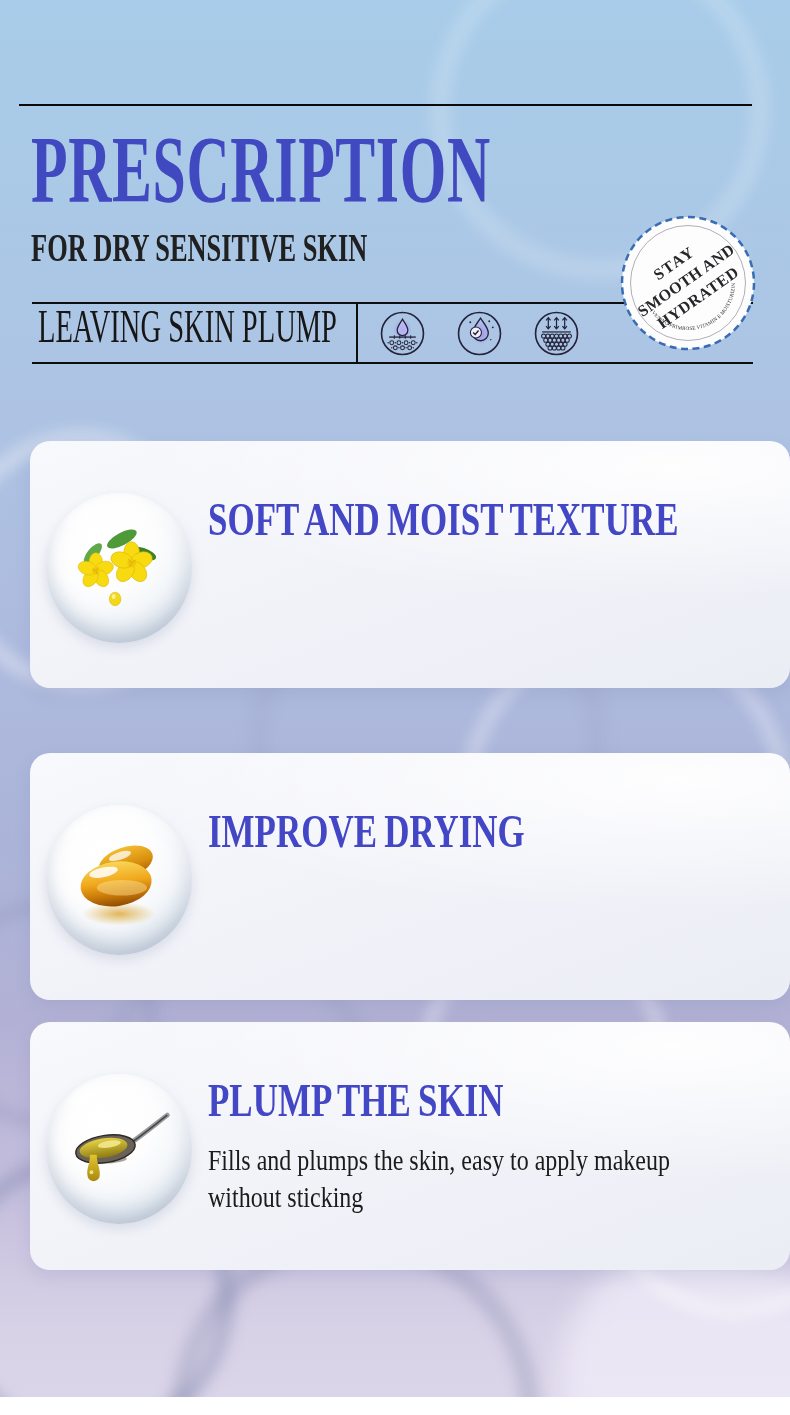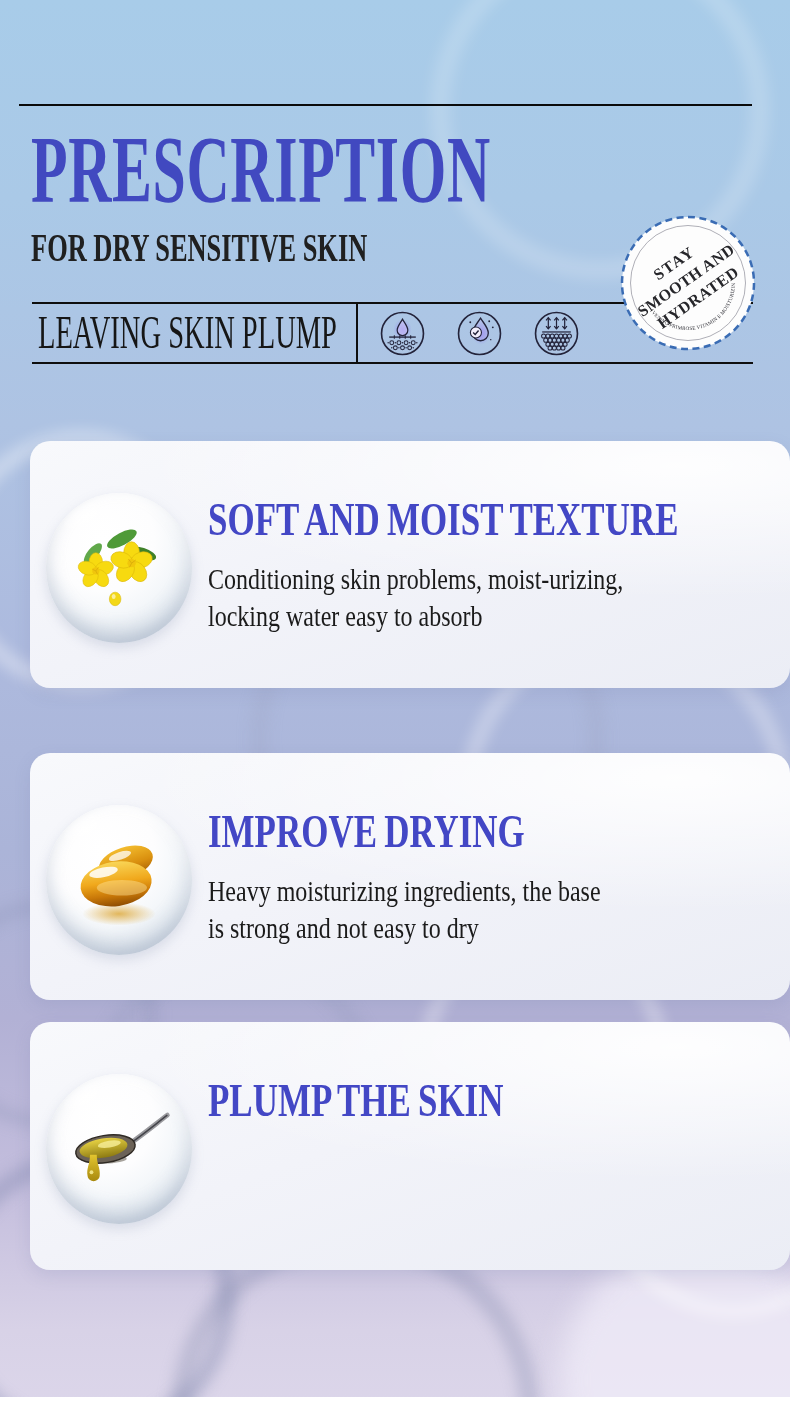--- a/index.html
+++ b/index.html
@@ -36,21 +36,21 @@
     position:absolute;left:31px;top:228px;z-index:1;
     font-size:40px;line-height:1;font-weight:bold;color:#202020;
     transform:scaleX(.66);transform-origin:left top;white-space:nowrap;
   }
   .feature-bar{
     position:absolute;left:32px;top:302px;width:721px;height:62px;z-index:1;
     border-top:2px solid #0e0e0e;border-bottom:2px solid #0e0e0e;
     display:flex;box-sizing:border-box;
   }
   .feature-label-cell{
-    width:326px;border-right:2px solid #0e0e0e;display:flex;align-items:center;padding-left:6px;box-sizing:border-box;
+    width:326px;border-right:2px solid #0e0e0e;display:flex;align-items:flex-start;padding-left:6px;box-sizing:border-box;
   }
   .feature-label{
     font-size:46px;line-height:1;color:#161616;font-weight:400;
     transform:scaleX(.62);transform-origin:left center;white-space:nowrap;display:inline-block;
   }
   .feature-icons{display:flex;align-items:center;gap:32px;padding-left:22px;}
   .feature-icons svg{display:block;}
 
   .stamp{position:absolute;left:613px;top:208px;z-index:4;}
 
@@ -258,24 +258,20 @@
             <ellipse cx="0" cy="-10" rx="7.5" ry="10.5" transform="rotate(288)"></ellipse>
           </g>
           <circle r="4" fill="#f0c60c"></circle>
           <path d="M0,0 L4,-3 M0,0 L-3,-4 M0,0 L-2,4" stroke="#d8a90a" stroke-width="0.8"></path>
         </g>
         <ellipse cx="56" cy="92" rx="6" ry="7" fill="#f3d818" stroke="#d8ba0e" stroke-width="0.6"></ellipse>
         <ellipse cx="54.5" cy="89.5" rx="2" ry="2.6" fill="#fbeea0"></ellipse>
       </svg>
     </div>
     <h2 class="card-title">SOFT AND MOIST TEXTURE</h2>
-    <div class="card-body">
-      <div class="body-line">Conditioning skin problems, moist-urizing,</div>
-      <div class="body-line">locking water easy to absorb</div>
-    </div>
   </section>
 
   <section class="card card2">
     <div class="bubble">
       <svg width="116" height="116" viewBox="0 0 120 120">
         <defs>
           <linearGradient id="goldBig" x1="0" y1="0" x2="0" y2="1">
             <stop offset="0" stop-color="#f9d657"></stop>
               <stop offset="0.45" stop-color="#f0a81c"></stop>
             <stop offset="0.75" stop-color="#c97808"></stop>
@@ -293,24 +289,20 @@
         </defs>
         <ellipse cx="60" cy="95" rx="38" ry="12" fill="url(#refl)"></ellipse>
         <ellipse cx="67" cy="42" rx="29" ry="16" transform="rotate(-18 67 42)" fill="url(#goldSmall)"></ellipse>
         <ellipse cx="61" cy="35" rx="12" ry="4" transform="rotate(-18 61 35)" fill="#ffffff" opacity="0.75"></ellipse>
         <ellipse cx="57" cy="64" rx="37" ry="23" transform="rotate(-8 57 64)" fill="url(#goldBig)"></ellipse>
         <ellipse cx="44" cy="52" rx="15" ry="5" transform="rotate(-12 44 52)" fill="#ffffff" opacity="0.85"></ellipse>
         <ellipse cx="63" cy="68" rx="26" ry="8" fill="#fce49b" opacity="0.45"></ellipse>
       </svg>
     </div>
     <h2 class="card-title">IMPROVE DRYING</h2>
-    <div class="card-body">
-      <div class="body-line">Heavy moisturizing ingredients, the base</div>
-      <div class="body-line">is strong and not easy to dry</div>
-    </div>
   </section>
 
   <section class="card card3">
     <div class="bubble">
       <svg width="116" height="116" viewBox="0 0 120 120">
         <defs>
           <linearGradient id="honeyGrad" x1="0" y1="0" x2="0" y2="1">
             <stop offset="0" stop-color="#e7d243"></stop>
               <stop offset="1" stop-color="#8d7a12"></stop>
           </linearGradient>
@@ -323,16 +315,20 @@
         <path d="M72,54 C86,44 97,35 110,25" stroke="#44444a" stroke-width="1.6" fill="none"></path>
         <ellipse cx="44" cy="70" rx="24" ry="5" fill="#3e3526" opacity="0.45"></ellipse>
         <ellipse cx="46" cy="60" rx="31" ry="14" transform="rotate(-9 46 60)" fill="#6b6257" stroke="#2f2a24" stroke-width="1.5"></ellipse>
         <ellipse cx="44" cy="59" rx="25" ry="10" transform="rotate(-9 44 59)" fill="url(#honeyGrad)"></ellipse>
         <ellipse cx="50" cy="55" rx="12" ry="3.5" transform="rotate(-9 50 55)" fill="#f7ef9a" opacity="0.8"></ellipse>
         <path d="M30,66 C30,76 26,80 27.5,88 C28.5,95 39,95 40,88 C41,80 37,76 37,66 Z" fill="url(#dripGrad)"></path>
         <circle cx="31.5" cy="84" r="2" fill="#f4e98e" opacity="0.9"></circle>
       </svg>
     </div>
     <h2 class="card-title">PLUMP THE SKIN</h2>
+    <div class="card-body">
+      <div class="body-line">Fills and plumps the skin, easy to apply makeup</div>
+      <div class="body-line">without sticking</div>
+    </div>
   </section>
 
   <div class="bottom-strip"></div>
 </div>
 
 </body></html>

